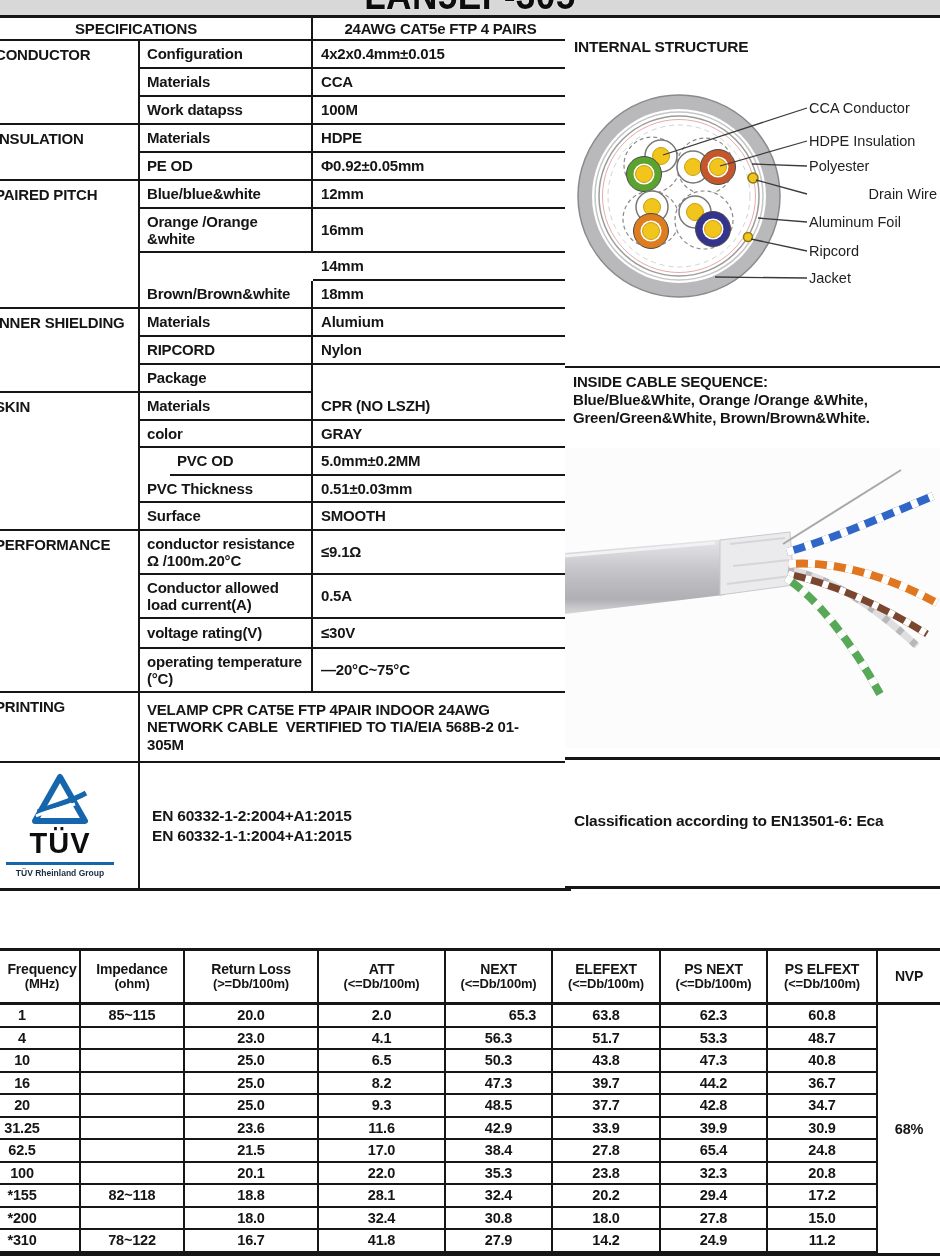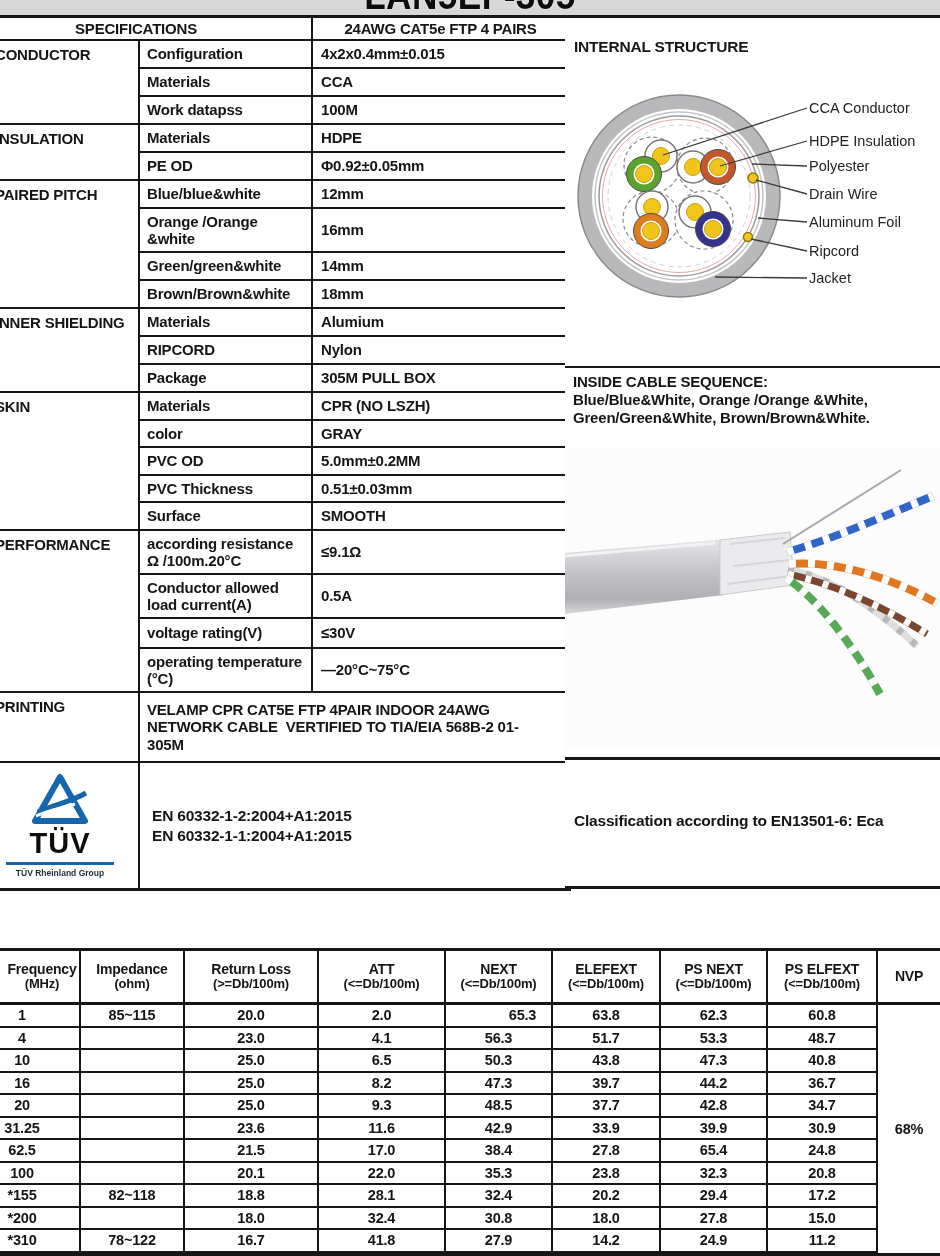--- a/index.html
+++ b/index.html
@@ -96,44 +96,42 @@
       <div class="cell cat" style="grid-area: 5 / 1 / span 2;">INSULATION</div>
       <div class="cell lab" style="grid-area: 5 / 2;">Materials</div>
       <div class="cell val br0" style="grid-area: 5 / 3;">HDPE</div>
       <div class="cell lab" style="grid-area: 6 / 2;">PE OD</div>
       <div class="cell val br0" style="grid-area: 6 / 3;">Φ0.92±0.05mm</div>
       <div class="cell cat" style="grid-area: 7 / 1 / span 4;">PAIRED PITCH</div>
       <div class="cell lab" style="grid-area: 7 / 2;">Blue/blue&amp;white</div>
       <div class="cell val br0" style="grid-area: 7 / 3;">12mm</div>
       <div class="cell lab" style="grid-area: 8 / 2;">Orange /Orange &amp;white</div>
       <div class="cell val br0" style="grid-area: 8 / 3;">16mm</div>
-      <div class="cell lab" style="grid-area: 9 / 2;">Green/green&amp;white</div>
       <div class="cell val br0" style="grid-area: 9 / 3;">14mm</div>
       <div class="cell lab" style="grid-area: 10 / 2;">Brown/Brown&amp;white</div>
       <div class="cell val br0" style="grid-area: 10 / 3;">18mm</div>
       <div class="cell cat" style="grid-area: 11 / 1 / span 3;">INNER SHIELDING</div>
       <div class="cell lab" style="grid-area: 11 / 2;">Materials</div>
       <div class="cell val br0" style="grid-area: 11 / 3;">Alumium</div>
       <div class="cell lab" style="grid-area: 12 / 2;">RIPCORD</div>
       <div class="cell val br0" style="grid-area: 12 / 3;">Nylon</div>
       <div class="cell lab" style="grid-area: 13 / 2;">Package</div>
-      <div class="cell val br0" style="grid-area: 13 / 3;">305M PULL BOX</div>
       <div class="cell cat" style="grid-area: 14 / 1 / span 5;">SKIN</div>
       <div class="cell lab" style="grid-area: 14 / 2;">Materials</div>
       <div class="cell val br0" style="grid-area: 14 / 3;">CPR (NO LSZH)</div>
       <div class="cell lab" style="grid-area: 15 / 2;">color</div>
       <div class="cell val br0" style="grid-area: 15 / 3;">GRAY</div>
-      <div class="cell lab" style="grid-area: 16 / 2;">PVC OD</div>
+      <div class="cell lab" style="grid-area: 16 / 2; margin-left: 30px;">PVC OD</div>
       <div class="cell val br0" style="grid-area: 16 / 3;">5.0mm±0.2MM</div>
       <div class="cell lab" style="grid-area: 17 / 2;">PVC Thickness</div>
       <div class="cell val br0" style="grid-area: 17 / 3;">0.51±0.03mm</div>
       <div class="cell lab" style="grid-area: 18 / 2;">Surface</div>
       <div class="cell val br0" style="grid-area: 18 / 3;">SMOOTH</div>
       <div class="cell cat" style="grid-area: 19 / 1 / span 4;">PERFORMANCE</div>
-      <div class="cell lab" style="grid-area: 19 / 2;">according resistance Ω /100m.20°C</div>
+      <div class="cell lab" style="grid-area: 19 / 2;">conductor resistance Ω /100m.20°C</div>
       <div class="cell val br0" style="grid-area: 19 / 3;">≤9.1Ω</div>
       <div class="cell lab" style="grid-area: 20 / 2;">Conductor allowed load current(A)</div>
       <div class="cell val br0" style="grid-area: 20 / 3;">0.5A</div>
       <div class="cell lab" style="grid-area: 21 / 2;">voltage rating(V)</div>
       <div class="cell val br0" style="grid-area: 21 / 3;">≤30V</div>
       <div class="cell lab" style="grid-area: 22 / 2;">operating temperature (°C)</div>
       <div class="cell val br0" style="grid-area: 22 / 3;">—20°C~75°C</div>
     </div>
 
   <div class="right-panel">
@@ -188,21 +186,21 @@
           <line x1="242" y1="204" x2="193" y2="200"></line>
           <line x1="242" y1="233" x2="186" y2="221"></line>
           <line x1="242" y1="260" x2="150" y2="259"></line>
         </g>
       </svg>
       <div class="panel-heading" style="position:relative;">INTERNAL STRUCTURE</div>
       <div id="structLabels">
           <div class="slabel" style="top: 82px;">CCA  Conductor</div>
           <div class="slabel" style="top: 115px;">HDPE Insulation</div>
           <div class="slabel" style="top: 140px;">Polyester</div>
-          <div class="slabel" style="top: 168px;">Drain  Wire</div>
+          <div class="slabel" style="top: 168px; text-align: right;">Drain  Wire</div>
           <div class="slabel" style="top: 196px;">Aluminum Foil</div>
           <div class="slabel" style="top: 225px;">Ripcord</div>
           <div class="slabel" style="top: 252px;">Jacket</div>
         </div>
     </div>
 
     <div class="seq-cell">
       <div class="seq-text">
         <div>INSIDE CABLE SEQUENCE:</div>
         <div>Blue/Blue&amp;White, Orange /Orange &amp;White,</div>

